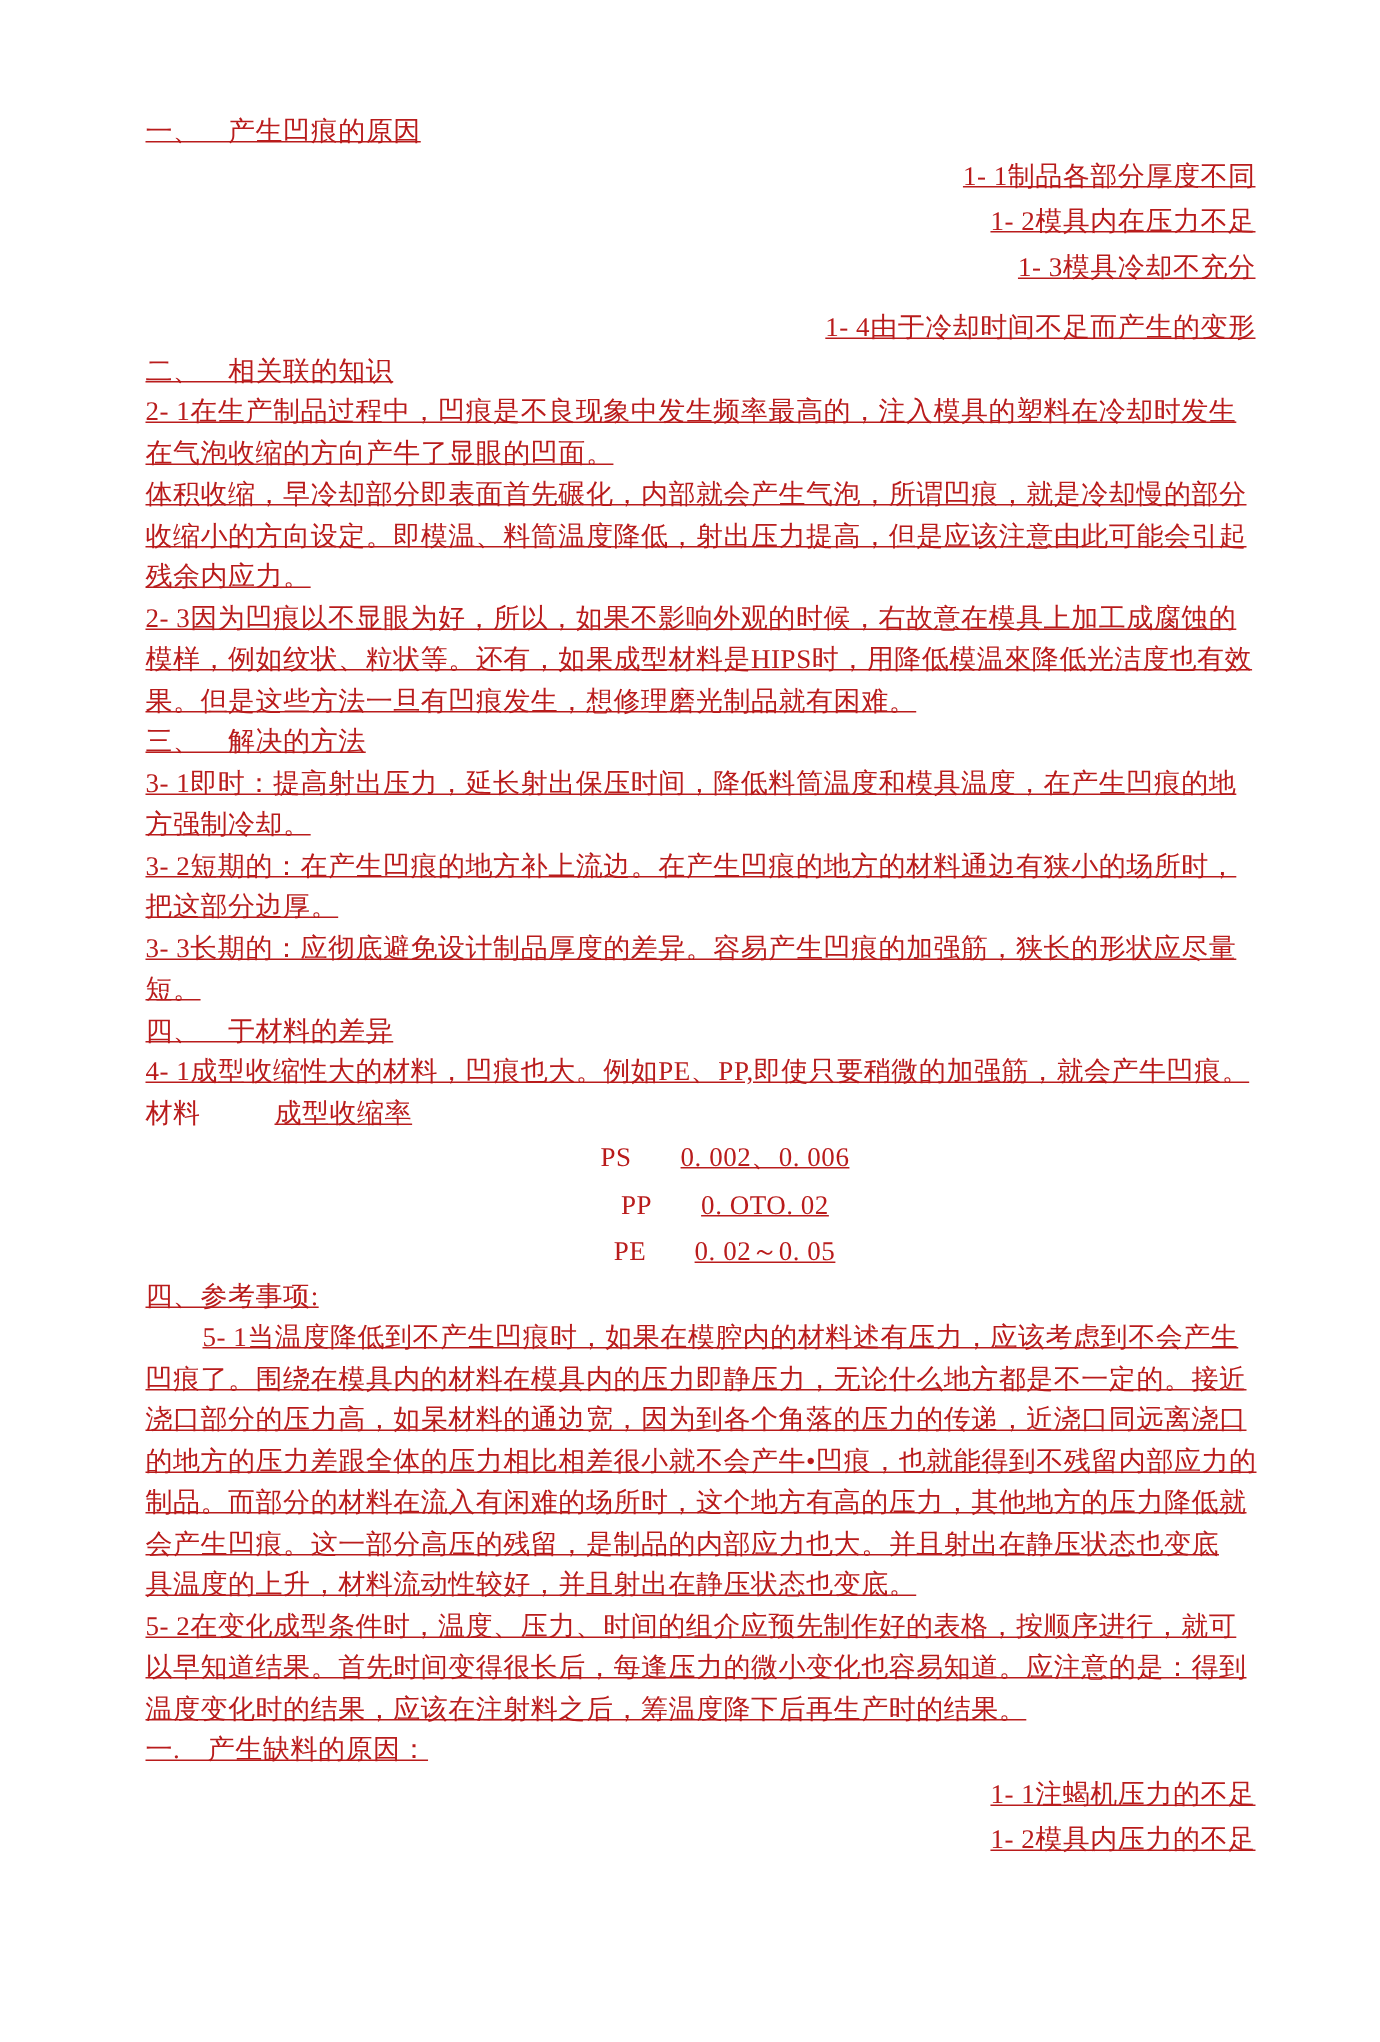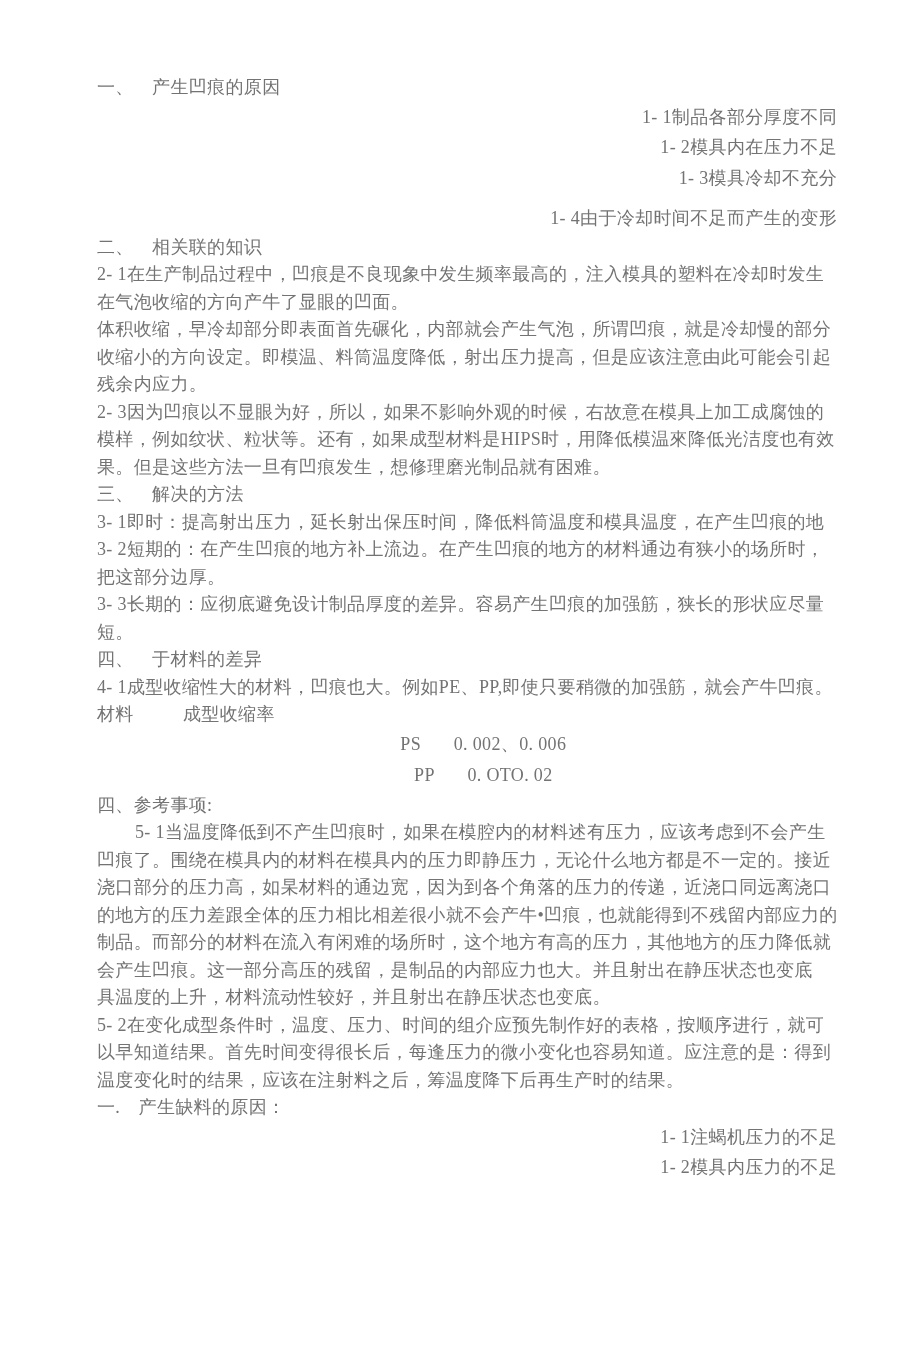--- a/index.html
+++ b/index.html
@@ -26,46 +26,48 @@
   }
   .lh30 { line-height: 30.5px; text-align: right; }
   .lh31 { line-height: 31.5px; text-align: center; }
   .gap8 { margin-top: 10px; }
   .indent38 { padding-left: 38px; }
   .col-label { display: inline-block; width: 86px; }
 </style>
 </head>
 <body style="background: rgb(255, 255, 255);">
 
-<div class="doc" id="lines-container" style="color: #737373;">
+<div class="doc" id="lines-container" style="color: #b91c1c; text-decoration: underline;">
     <div class="line">一、　产生凹痕的原因</div>
     <div class="line lh30">1- 1制品各部分厚度不同</div>
     <div class="line lh30">1- 2模具内在压力不足</div>
     <div class="line lh30">1- 3模具冷却不充分</div>
     <div class="line lh30 gap8">1- 4由于冷却时间不足而产生的变形</div>
     <div class="line">二、　相关联的知识</div>
     <div class="line">2- 1在生产制品过程中，凹痕是不良现象中发生频率最高的，注入模具的塑料在冷却时发生</div>
     <div class="line">在气泡收缩的方向产牛了显眼的凹面。</div>
     <div class="line">体积收缩，早冷却部分即表面首先碾化，内部就会产生气泡，所谓凹痕，就是冷却慢的部分</div>
     <div class="line">收缩小的方向设定。即模温、料筒温度降低，射出压力提高，但是应该注意由此可能会引起</div>
     <div class="line">残余内应力。</div>
     <div class="line">2- 3因为凹痕以不显眼为好，所以，如果不影响外观的时候，右故意在模具上加工成腐蚀的</div>
     <div class="line">模样，例如纹状、粒状等。还有，如果成型材料是HIPS时，用降低模温來降低光洁度也有效</div>
     <div class="line">果。但是这些方法一旦有凹痕发生，想修理磨光制品就有困难。</div>
     <div class="line">三、　解决的方法</div>
     <div class="line">3- 1即时：提高射出压力，延长射出保压时间，降低料筒温度和模具温度，在产生凹痕的地</div>
+    <div class="line">方强制冷却。</div>
     <div class="line">3- 2短期的：在产生凹痕的地方补上流边。在产生凹痕的地方的材料通边有狭小的场所时，</div>
     <div class="line">把这部分边厚。</div>
     <div class="line">3- 3长期的：应彻底避免设计制品厚度的差异。容易产生凹痕的加强筋，狭长的形状应尽量</div>
     <div class="line">短。</div>
     <div class="line">四、　于材料的差异</div>
     <div class="line">4- 1成型收缩性大的材料，凹痕也大。例如PE、PP,即使只要稍微的加强筋，就会产牛凹痕。</div>
     <div class="line"><span class="col-label">材料</span><span>成型收缩率</span></div>
     <div class="line lh31"><span class="col-label">PS</span><span>0. 002、0. 006</span></div>
     <div class="line lh31"><span class="col-label">PP</span><span>0. OTO. 02</span></div>
+    <div class="line lh31"><span class="col-label">PE</span><span>0. 02～0. 05</span></div>
     <div class="line">四、参考事项:</div>
     <div class="line indent38">5- 1当温度降低到不产生凹痕时，如果在模腔内的材料述有压力，应该考虑到不会产生</div>
     <div class="line">凹痕了。围绕在模具内的材料在模具内的压力即静压力，无论什么地方都是不一定的。接近</div>
     <div class="line">浇口部分的压力高，如杲材料的通边宽，因为到各个角落的压力的传递，近浇口同远离浇口</div>
     <div class="line">的地方的压力差跟全体的压力相比相差很小就不会产牛•凹痕，也就能得到不残留内部应力的</div>
     <div class="line">制品。而部分的材料在流入有闲难的场所时，这个地方有高的压力，其他地方的压力降低就</div>
     <div class="line">会产生凹痕。这一部分高压的残留，是制品的内部应力也大。并且射出在静压状态也变底</div>
     <div class="line">具温度的上升，材料流动性较好，并且射出在静压状态也变底。</div>
     <div class="line">5- 2在变化成型条件时，温度、压力、时间的组介应预先制作好的表格，按顺序进行，就可</div>
     <div class="line">以早知道结果。首先时间变得很长后，每逢压力的微小变化也容易知道。应注意的是：得到</div>

